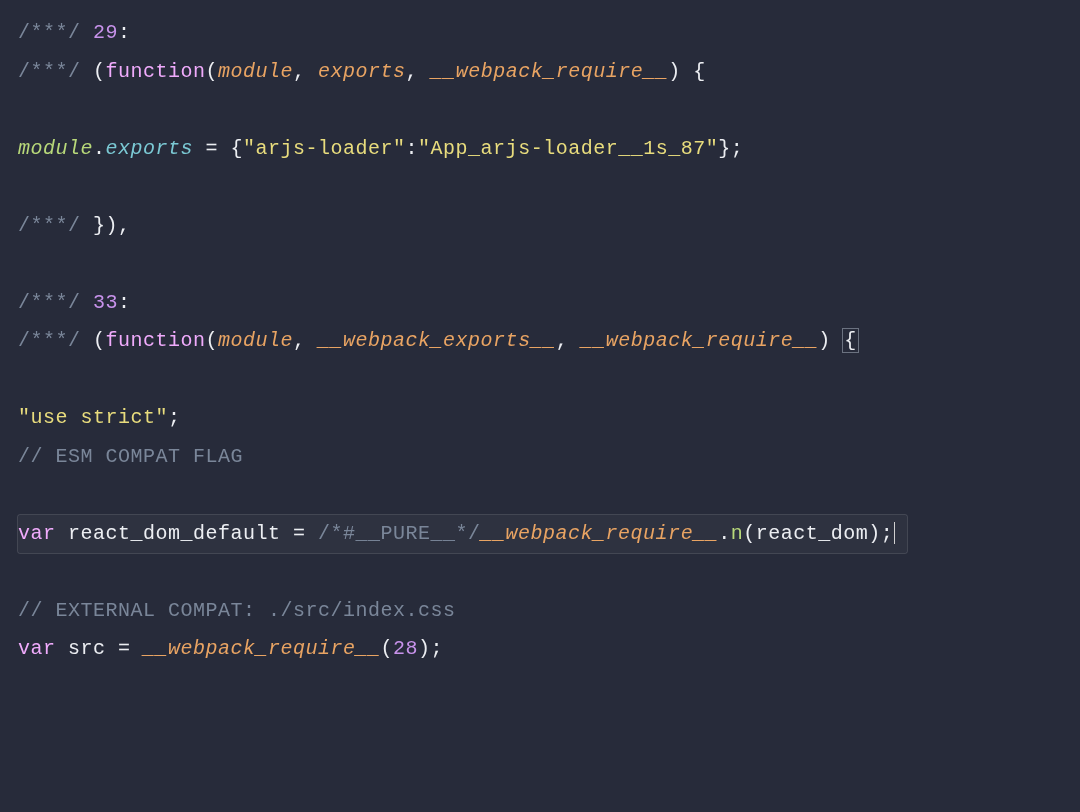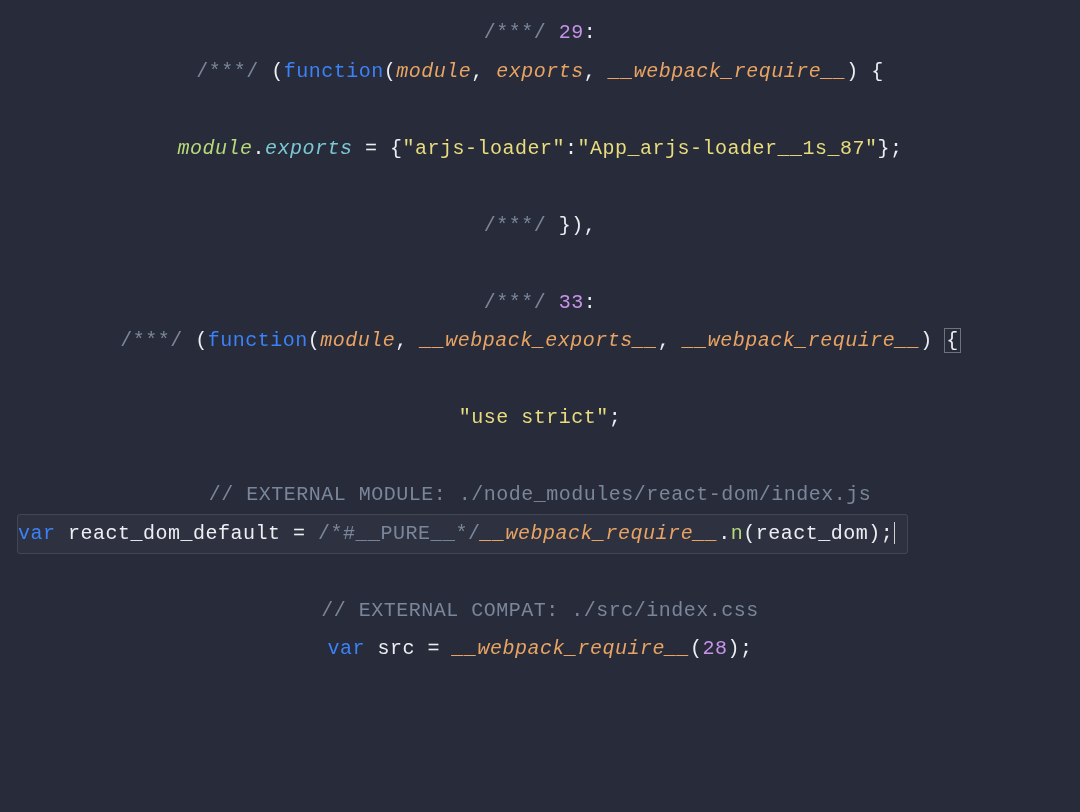--- a/index.html
+++ b/index.html
@@ -13,25 +13,24 @@
     color: #e8e8e8;
     width: 1080px;
     height: 812px;
     overflow: hidden;
     font-style: italic;
   }
   .line {
     line-height: 38.5px;
     white-space: pre;
     font-style: normal;
-    text-align: center;
   }
   .gray { color: #7a8699; }
   .purple { color: #c792ea; }
-  .magenta { color: #3b82f6; }
+  .magenta { color: #f0abfc; }
   .orange-i { color: #e9a463; font-style: italic; }
   .white { color: #eceef2; }
   .green-i { color: #b8d97a; font-style: italic; }
   .green { color: #b8d97a; }
   .yellow { color: #e8dc7d; }
   .cyan-i { color: #7bc9d4; font-style: italic; }
   .bracket-box { outline: 1px solid #6b7280; padding: 0 1px; }
   .cursor-line {
     background: rgba(255,255,255,0.035);
     outline: 1px solid rgba(200,200,200,0.18);
@@ -56,19 +55,19 @@
 <div class="line"><span class="gray">/***/</span><span class="white"> (</span><span class="magenta">function</span><span class="white">(</span><span class="orange-i">module</span><span class="white">, </span><span class="orange-i">exports</span><span class="white">, </span><span class="orange-i">__webpack_require__</span><span class="white">) {</span></div>
 <div class="line">&nbsp;</div>
 <div class="line"><span class="green-i">module</span><span class="white">.</span><span class="cyan-i">exports</span><span class="white"> = {</span><span class="yellow">"arjs-loader"</span><span class="white">:</span><span class="yellow">"App_arjs-loader__1s_87"</span><span class="white">};</span></div>
 <div class="line">&nbsp;</div>
 <div class="line"><span class="gray">/***/</span><span class="white"> }),</span></div>
 <div class="line">&nbsp;</div>
 <div class="line"><span class="gray">/***/</span><span class="purple"> 33</span><span class="white">:</span></div>
 <div class="line"><span class="gray">/***/</span><span class="white"> (</span><span class="magenta">function</span><span class="white">(</span><span class="orange-i">module</span><span class="white">, </span><span class="orange-i">__webpack_exports__</span><span class="white">, </span><span class="orange-i">__webpack_require__</span><span class="white">) </span><span class="white bracket-box">{</span></div>
 <div class="line">&nbsp;</div>
 <div class="line"><span class="yellow">"use strict"</span><span class="white">;</span></div>
+<div class="line"><span class="gray">// ESM COMPAT FLAG</span></div>
 <div class="line">&nbsp;</div>
-<div class="line"><span class="gray">// EXTERNAL MODULE: ./node_modules/react-dom/index.js</span></div>
 <div class="line cursor-line"><span class="magenta">var</span><span class="white"> react_dom_default = </span><span class="gray">/*#__PURE__*/</span><span class="orange-i">__webpack_require__</span><span class="white">.</span><span class="green">n</span><span class="white">(</span><span class="white">react_dom</span><span class="white">);</span><span class="cursor"></span></div>
 <div class="line">&nbsp;</div>
 <div class="line"><span class="gray">// EXTERNAL COMPAT: ./src/index.css</span></div>
 <div class="line"><span class="magenta">var</span><span class="white"> src = </span><span class="orange-i">__webpack_require__</span><span class="white">(</span><span class="purple">28</span><span class="white">);</span></div>
 </div>
 
 </body></html>

